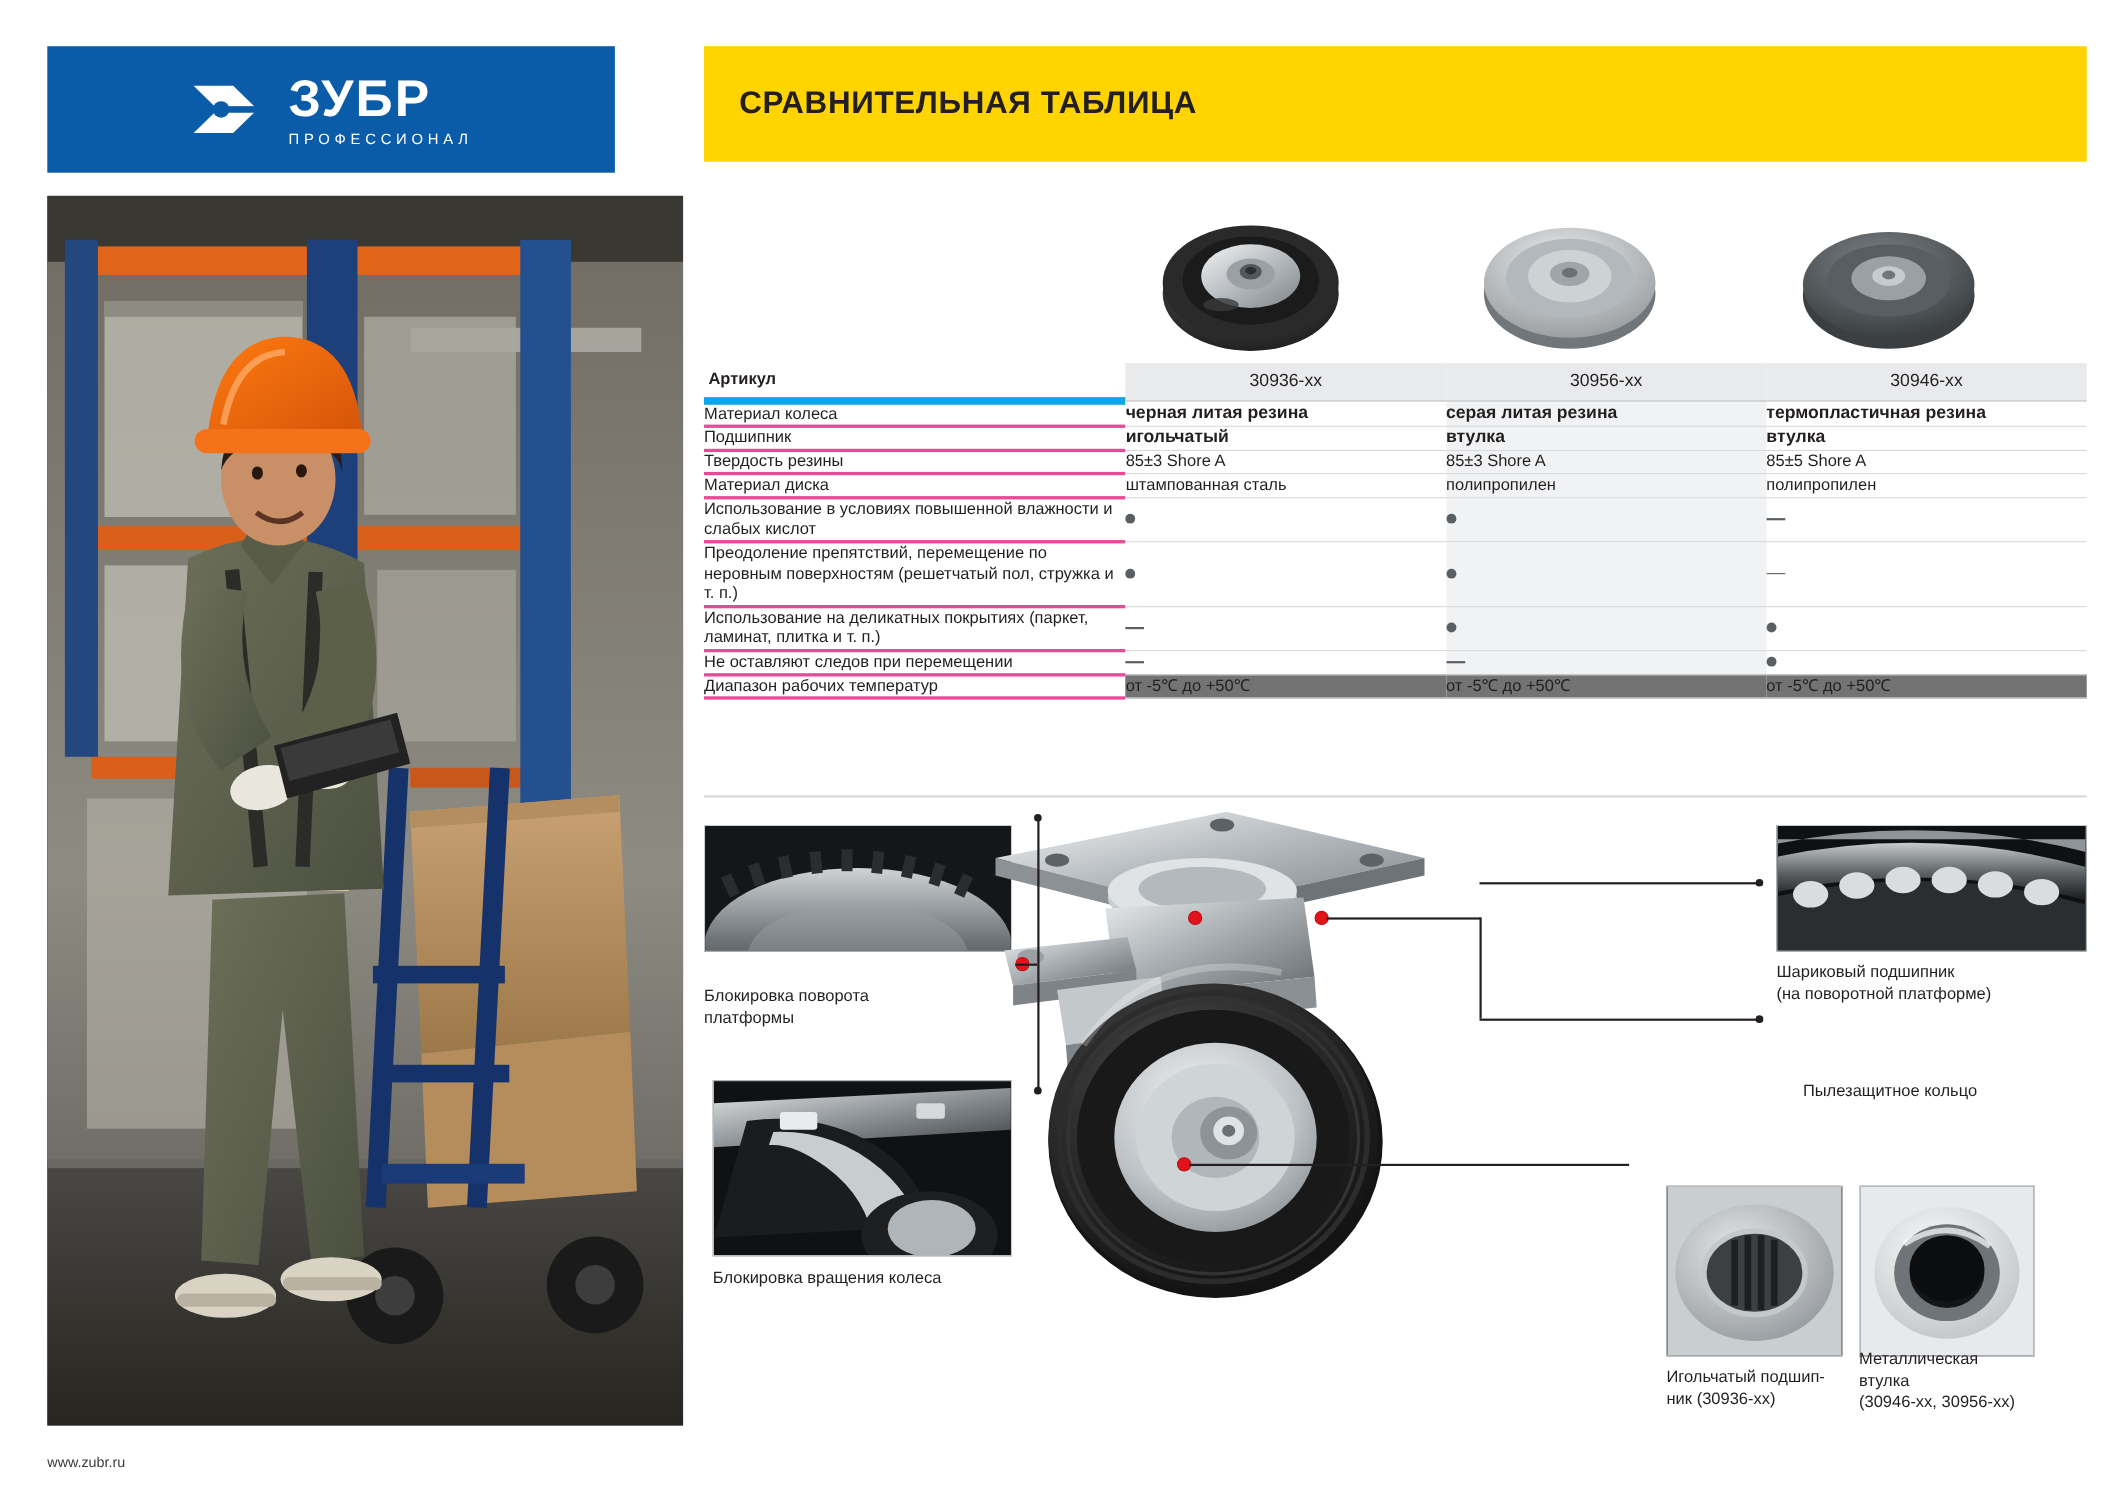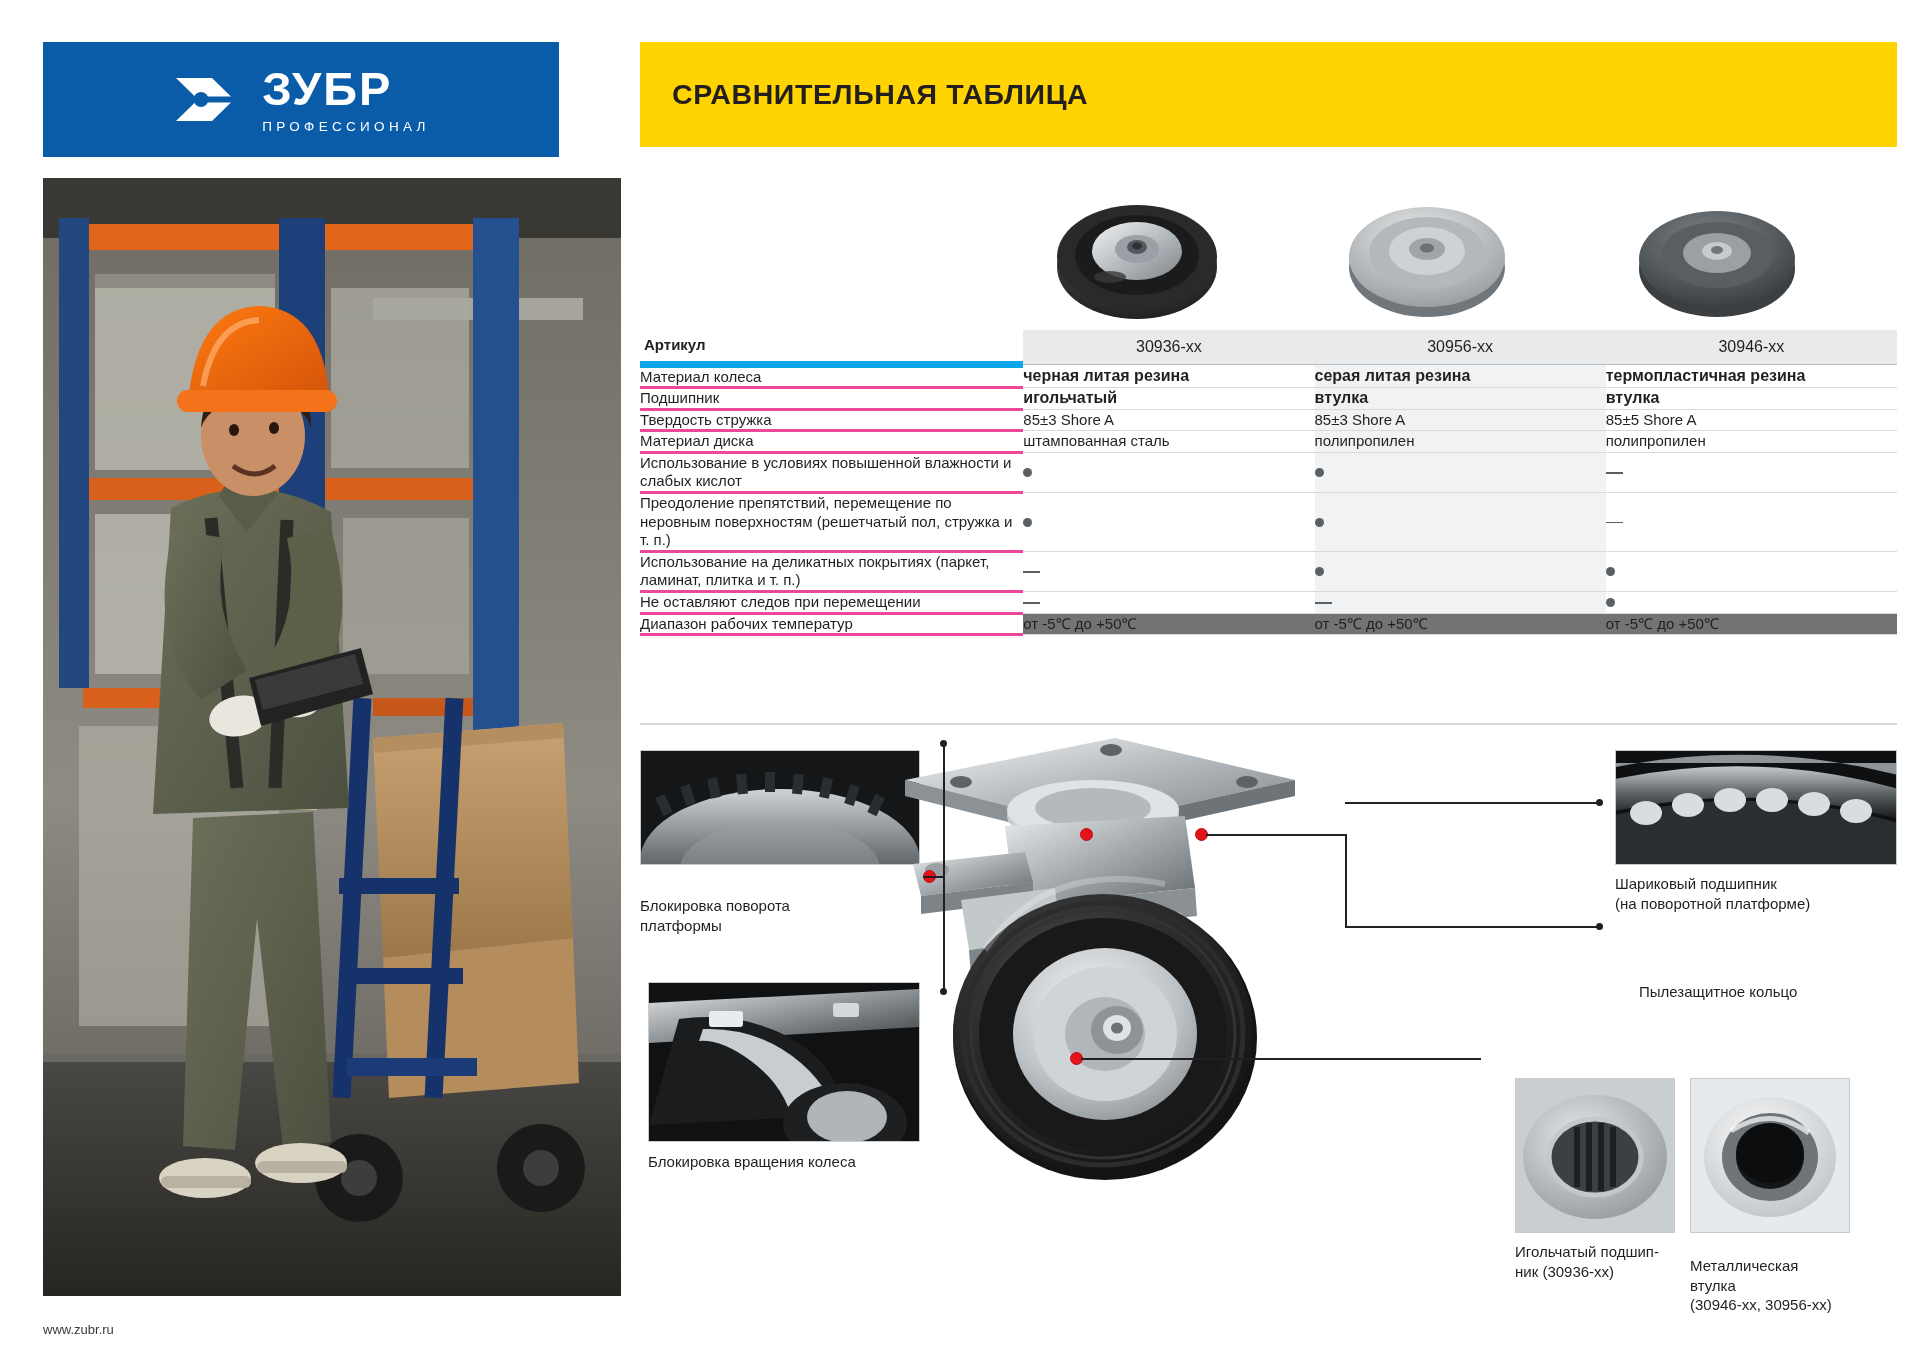--- a/index.html
+++ b/index.html
@@ -338,21 +338,21 @@
             <td class="val alt">серая литая резина</td>
             <td class="val">термопластичная резина</td>
           </tr>
           <tr class="bold">
             <td class="label">Подшипник</td>
             <td class="val">игольчатый</td>
             <td class="val alt">втулка</td>
             <td class="val">втулка</td>
           </tr>
           <tr>
-            <td class="label">Твердость стружка</td>
+            <td class="label">Твердость резины</td>
             <td class="val">85±3 Shore A</td>
             <td class="val alt">85±3 Shore A</td>
             <td class="val">85±5 Shore A</td>
           </tr>
           <tr>
             <td class="label">Материал диска</td>
             <td class="val">штампованная сталь</td>
             <td class="val alt">полипропилен</td>
             <td class="val">полипропилен</td>
           </tr>
@@ -509,21 +509,21 @@
           </radialGradient>
         </defs>
         <rect width="158" height="153" fill="#e7eaec"></rect>
         <ellipse cx="79" cy="78" rx="66" ry="60" fill="url(#mb)"></ellipse>
         <ellipse cx="79" cy="78" rx="48" ry="44" fill="#6e7478"></ellipse>
         <ellipse cx="79" cy="78" rx="34" ry="32" fill="#141517"></ellipse>
         <ellipse cx="79" cy="74" rx="34" ry="30" fill="#0c0d0e"></ellipse>
         <path d="M40 52 q40 -26 78 2" stroke="#ffffff" stroke-width="5" fill="none" opacity="0.7"></path>
       </svg>
     </div>
-    <div class="cap" style="left:1050px; top:496px; width:200px;">
+    <div class="cap" style="left:1050px; top:466px; width:200px;">
       <div>Металлическая</div>
       <div>втулка</div>
       <div>(30946-хх, 30956-хх)</div>
     </div>
 
     <div id="caster">
       <svg width="480" height="560" viewBox="0 0 480 560">
         <defs>
           <linearGradient id="plate" x1="0" y1="0" x2="1" y2="1">
             <stop offset="0" stop-color="#f4f6f7"></stop>

